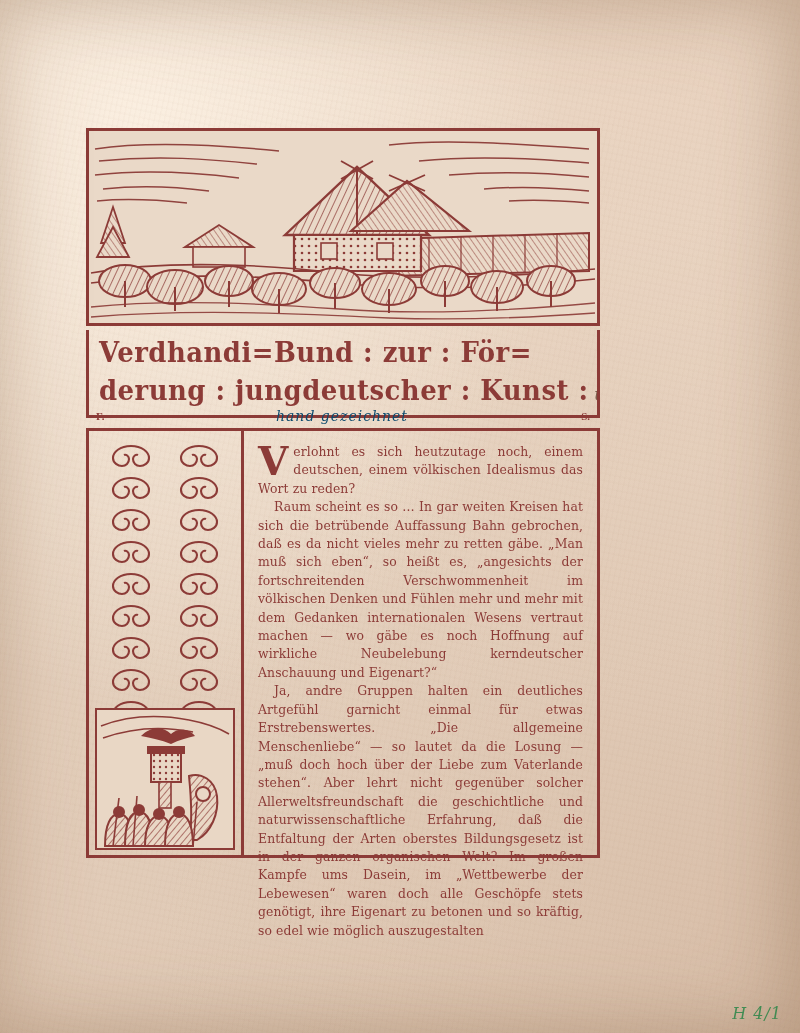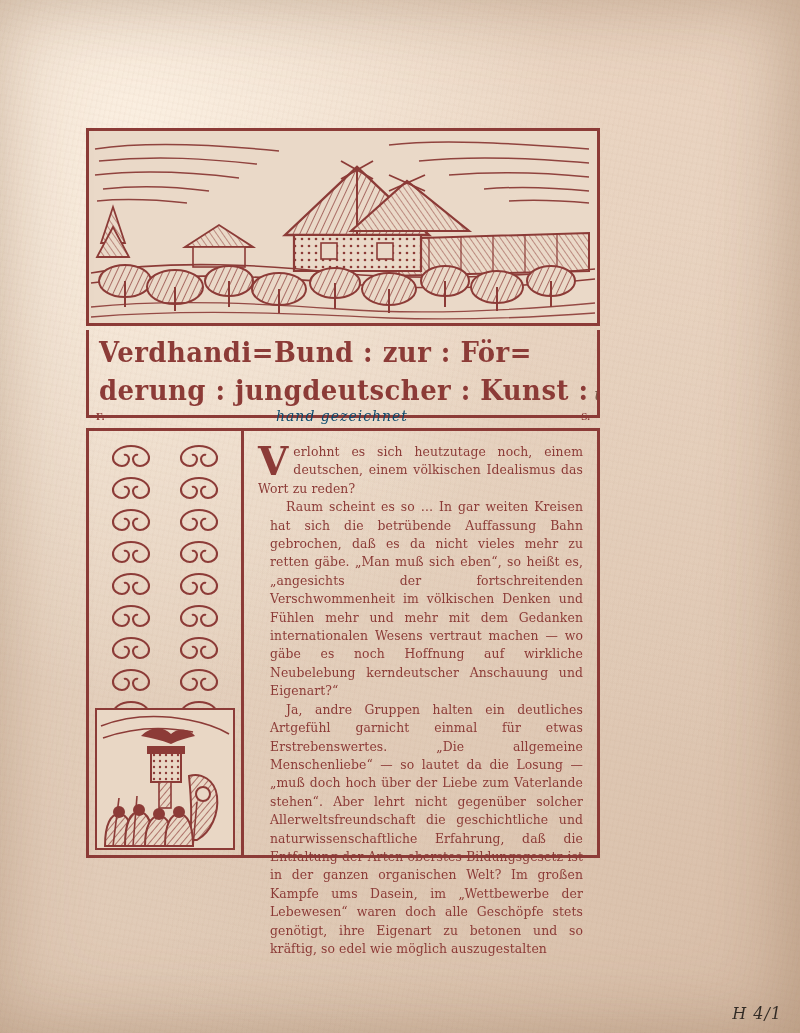--- a/index.html
+++ b/index.html
@@ -162,40 +162,40 @@
   }
   .prose {
     font-family: "DejaVu Serif", serif;
     color: #8c3b37;
     font-size: 12.4px;
     line-height: 18.4px;
     text-align: justify;
     letter-spacing: 0.1px;
   }
   .prose p { margin: 0; }
-  .prose p + p { text-indent: 16px; margin-left: 12px; }
+  .prose p + p { text-indent: 16px; }
   .dropcap {
     float: left;
     font-family: "DejaVu Serif", serif;
     font-weight: bold;
     font-size: 39px;
     line-height: 32px;
     padding: 2px 5px 0 0;
     color: #8c3b37;
   }
 
   
   .corner-note {
     position: absolute;
     right: 18px;
     bottom: 10px;
     font-family: "DejaVu Serif", serif;
     font-style: italic;
     font-size: 16px;
-    color: #000000;
+    color: #15803d;
     opacity: 0.75;
     letter-spacing: 1px;
   }
 </style>
 </head>
 <body>
 
 <div class="paper"></div>
 
 <div class="sheet">

